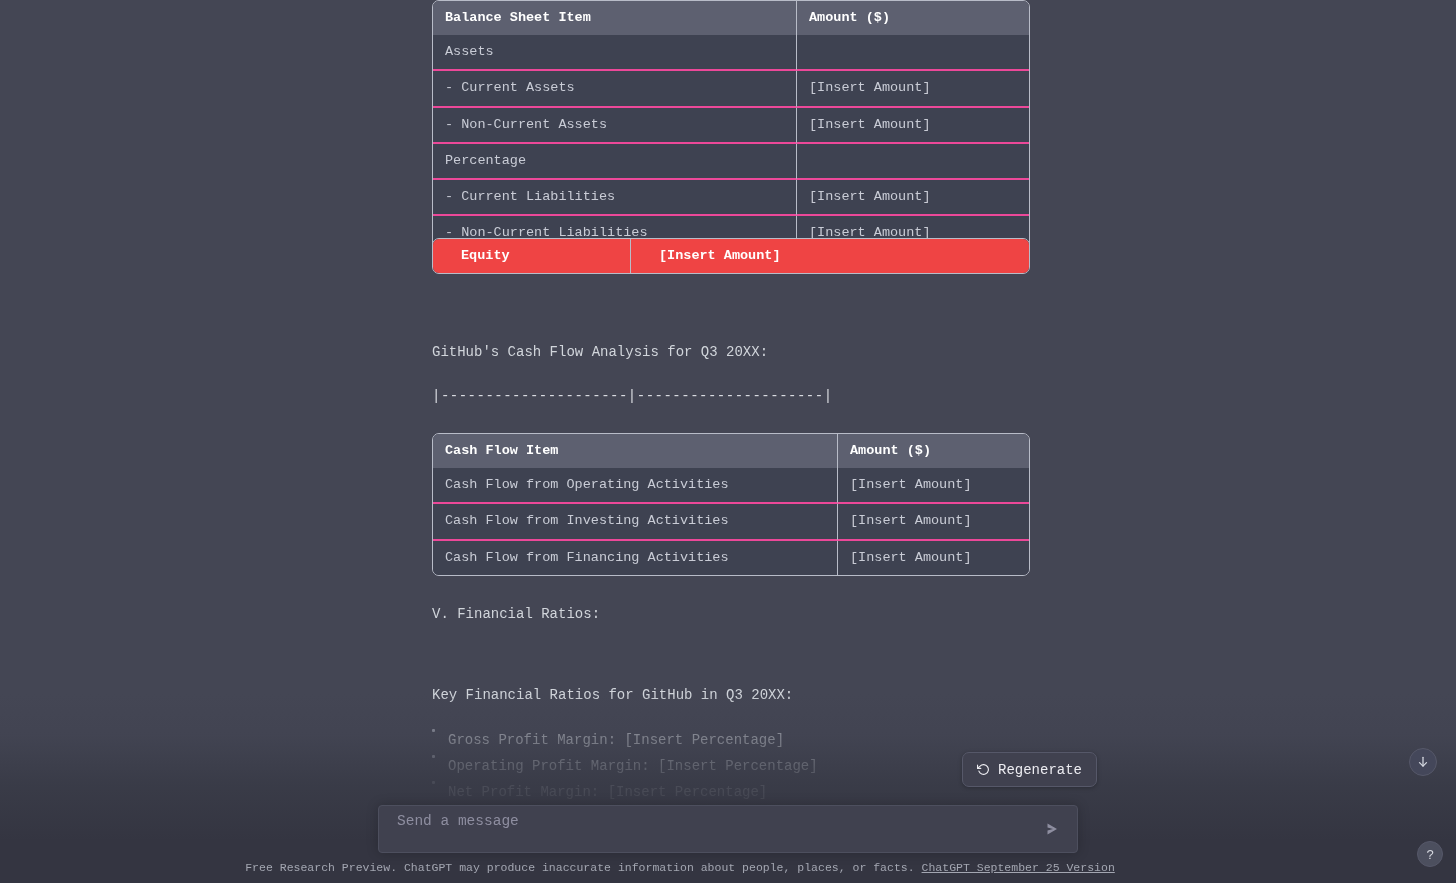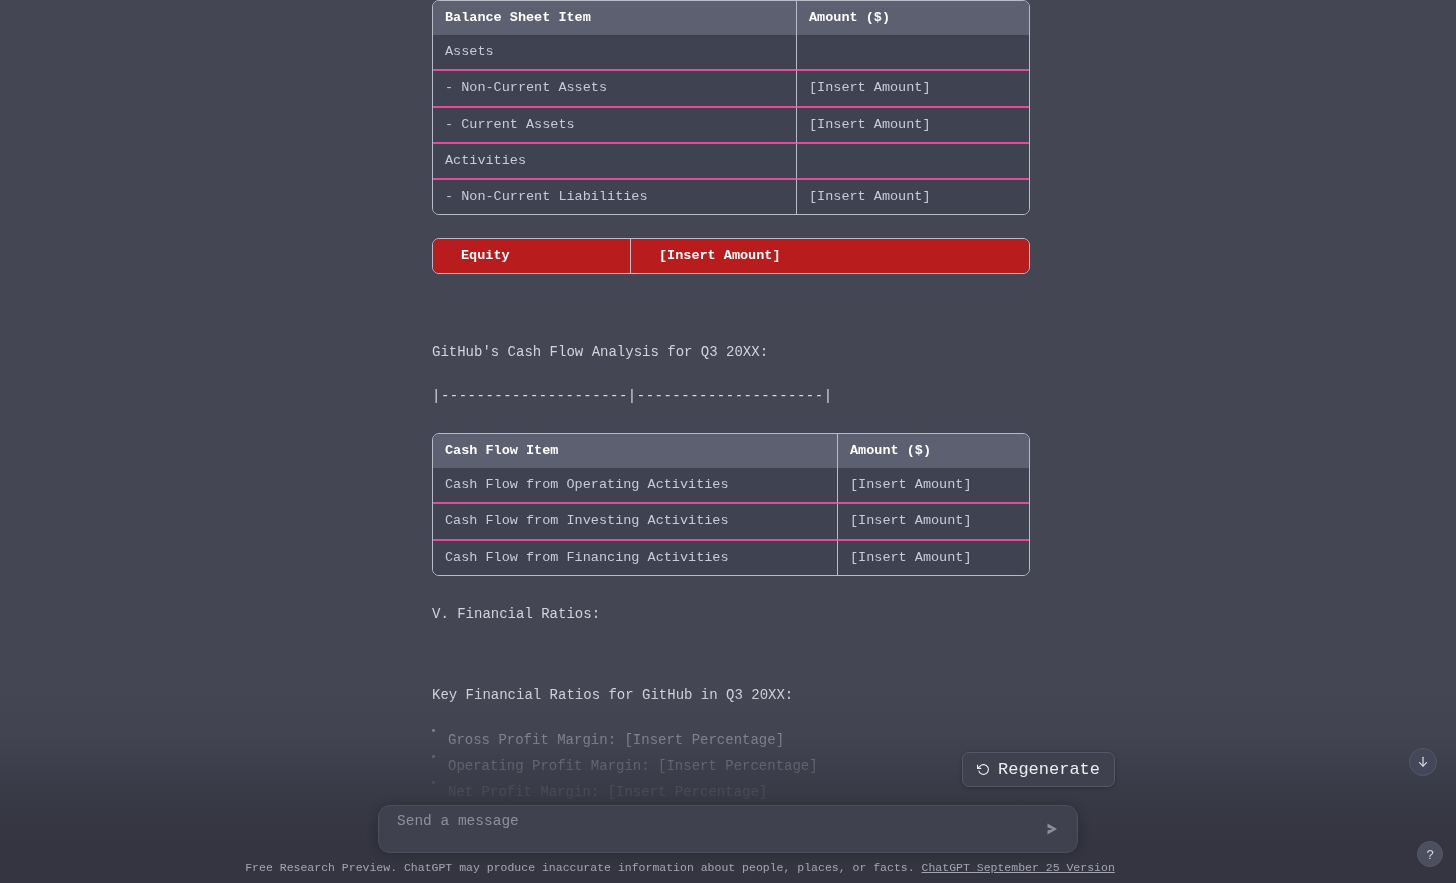--- a/index.html
+++ b/index.html
@@ -70,21 +70,21 @@
     font-weight: bold;
   }
 
   .md-table tbody td {
     background: #3e4251;
     color: #c9ccd6;
   }
 
   
   .md-table.single-row td {
-    background: #b91c1c;
+    background: #ef4444;
     color: #ffffff;
     font-weight: bold;
     padding-left: 28px;
   }
 
   
   .para {
     font-size: 14px;
     line-height: 1.55;
     color: #d1d5db;
@@ -144,21 +144,21 @@
     top: 805px;
     width: 700px;
     height: 48px;
   }
 
   .composer {
     width: 700px;
     height: 48px;
     background: #40414f;
     border: 1px solid #4d4f5e;
-    border-radius: 12px;
+    border-radius: 4px;
     box-shadow: 0 0 12px rgba(0,0,0,0.22);
     display: flex;
     align-items: center;
     padding: 0 44px 16px 18px;
     position: relative;
   }
 
   .composer-input {
     flex: 1;
     background: transparent;
@@ -195,21 +195,21 @@
     height: 35px;
     display: flex;
     align-items: center;
     gap: 8px;
     padding: 0 14px;
     background: #40414f;
     border: 1px solid #565869;
     border-radius: 7px;
     color: #ececf1;
     font-family: "Liberation Mono", "DejaVu Sans Mono", monospace;
-    font-size: 17px;
+    font-size: 14px;
     cursor: pointer;
     box-shadow: 0 1px 4px rgba(0,0,0,0.25);
   }
 
   
   .float-button {
     position: absolute;
     width: 28px;
     height: 28px;
     border-radius: 50%;
@@ -264,30 +264,34 @@
           <th style="width:364px;">Balance Sheet Item</th>
           <th>Amount ($)</th>
         </tr>
       </thead>
       <tbody>
         <tr>
           <td>Assets</td>
           <td></td>
         </tr>
         <tr>
+          <td>- Current Assets</td>
+          <td>[Insert Amount]</td>
+        </tr>
+        <tr>
           <td>- Non-Current Assets</td>
           <td>[Insert Amount]</td>
         </tr>
         <tr>
-          <td>- Current Assets</td>
-          <td>[Insert Amount]</td>
-        </tr>
-        <tr>
-          <td>Activities</td>
+          <td>Percentage</td>
           <td></td>
+        </tr>
+        <tr>
+          <td>- Current Liabilities</td>
+          <td>[Insert Amount]</td>
         </tr>
         <tr>
           <td>- Non-Current Liabilities</td>
           <td>[Insert Amount]</td>
         </tr>
       </tbody>
     </table>
   </div>
 
   <div class="message-block" style="top:238px;">

